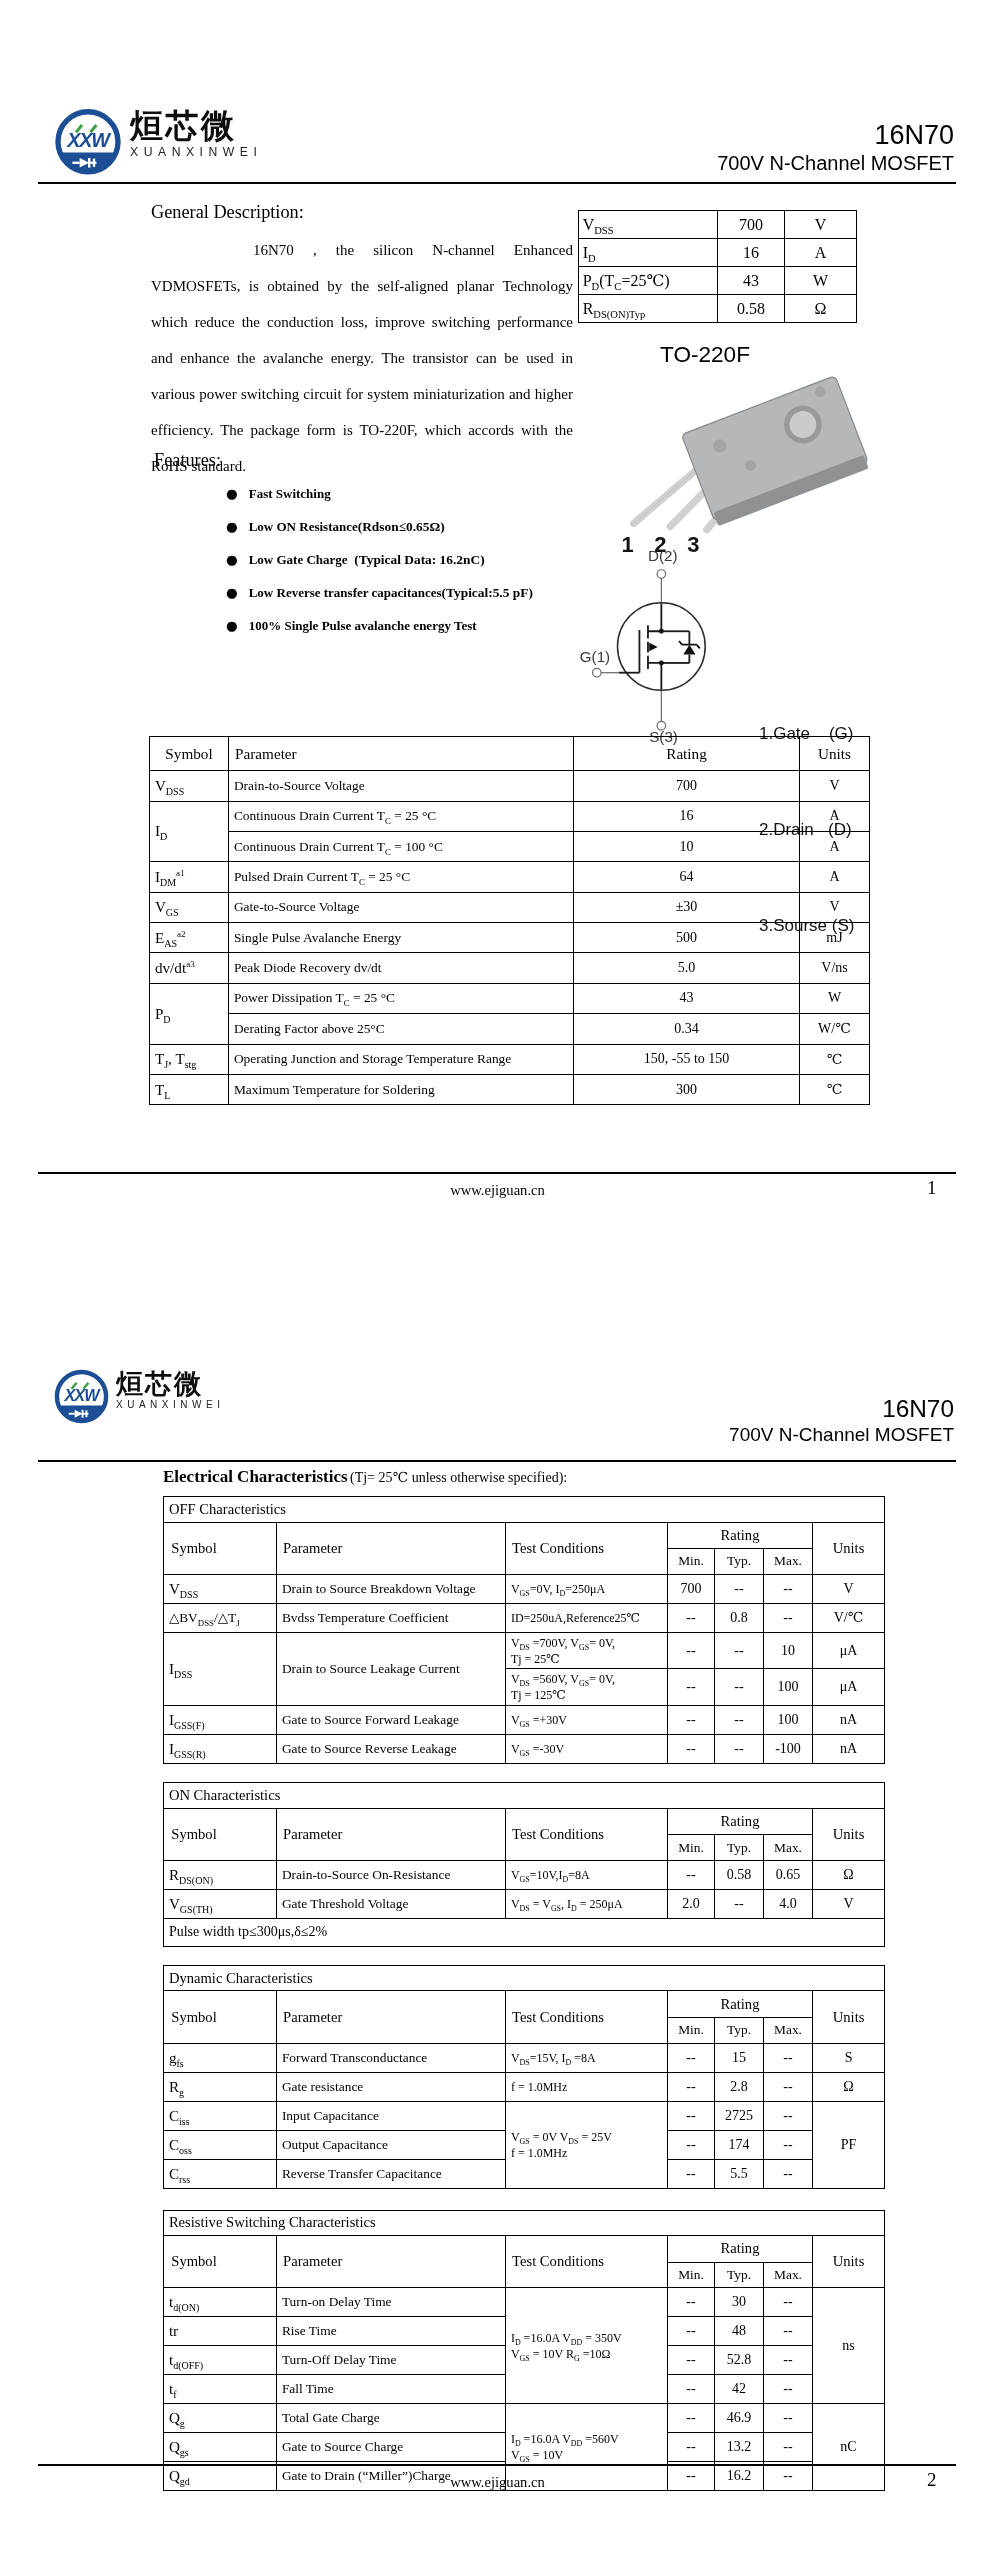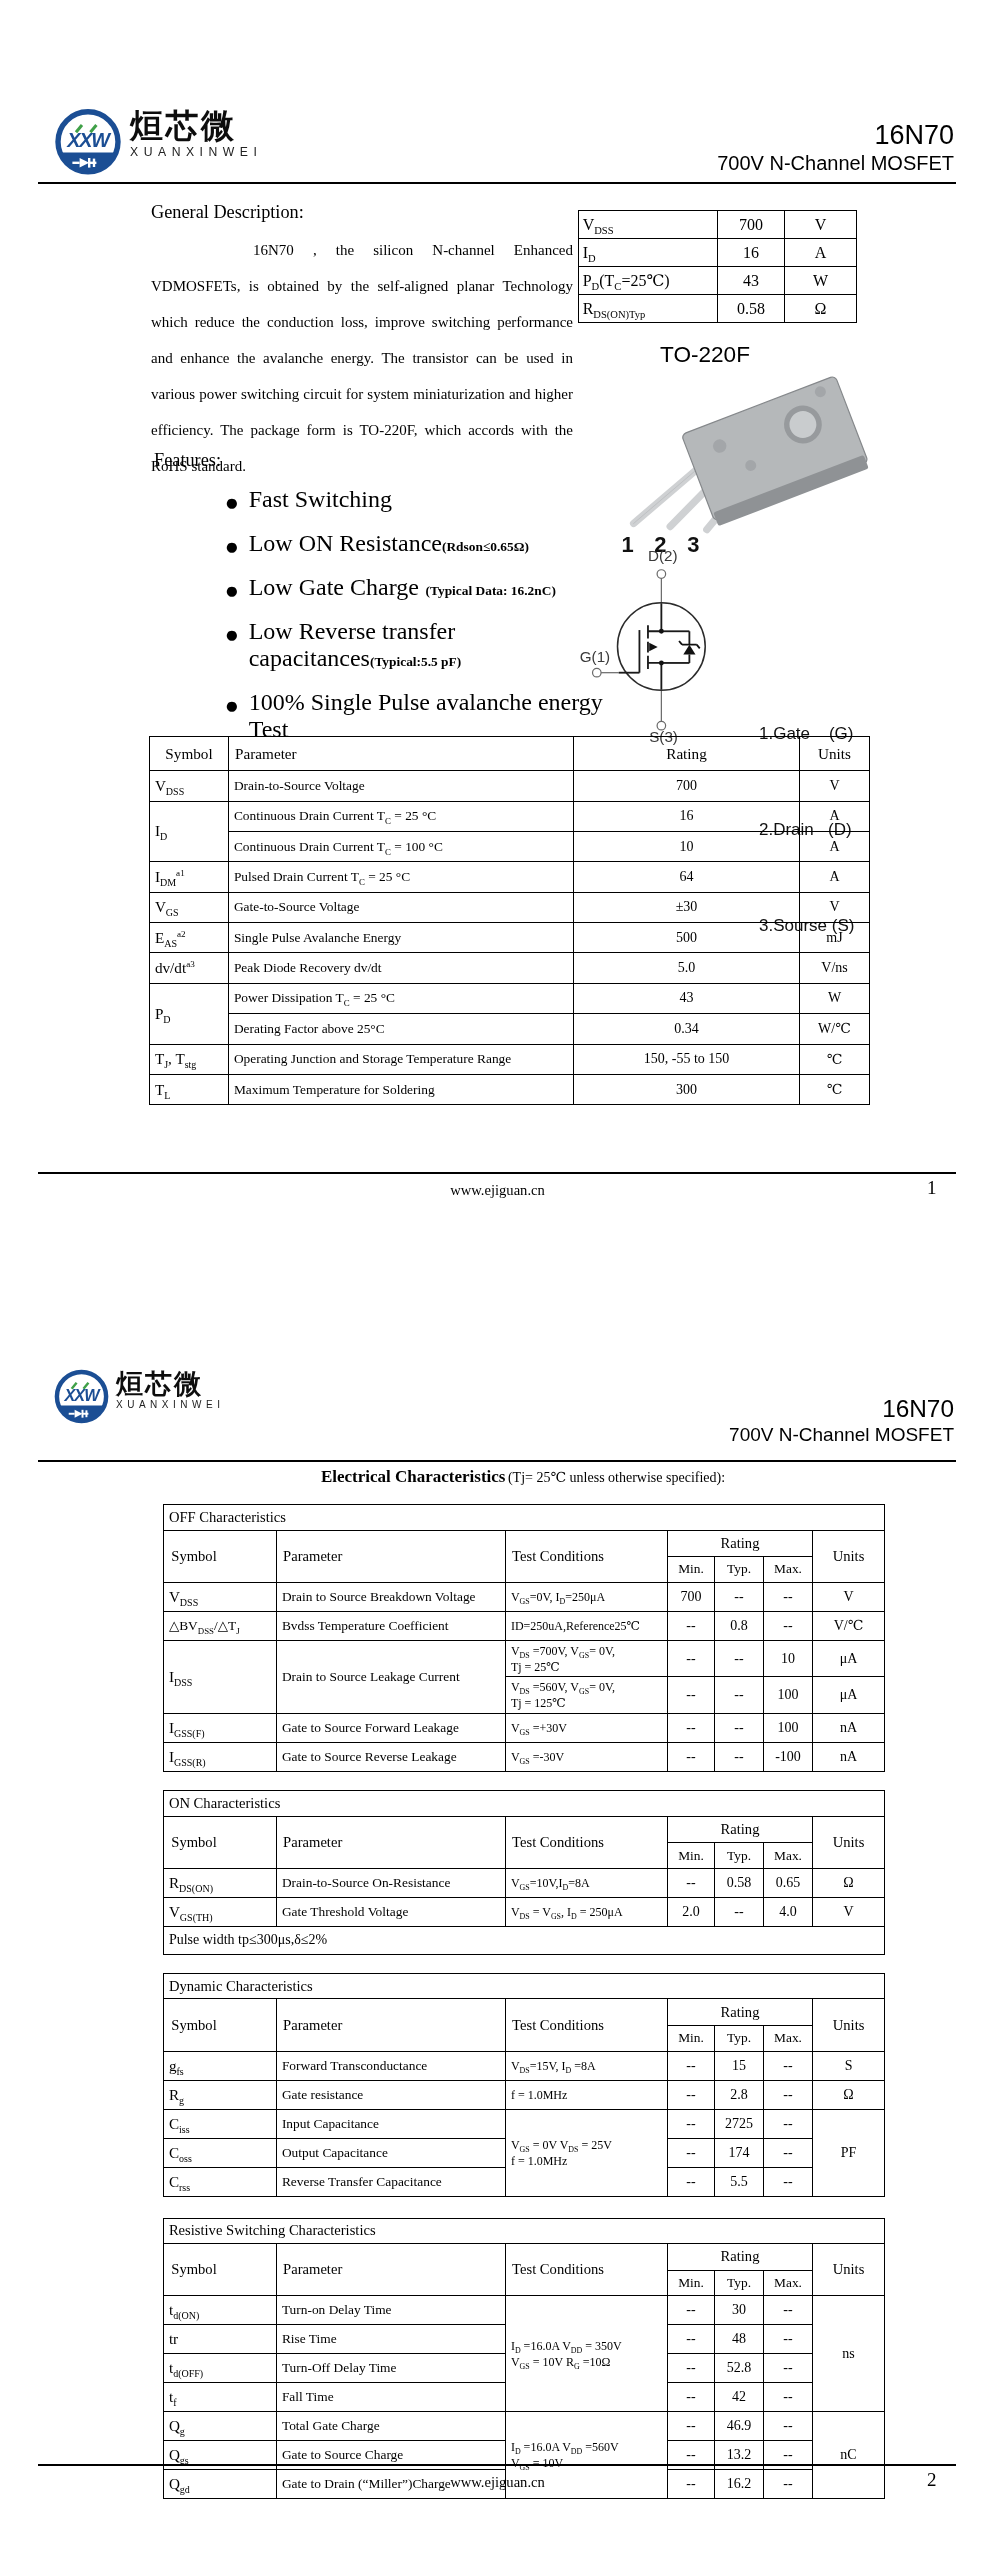--- a/index.html
+++ b/index.html
@@ -20,21 +20,21 @@
   .part-sub{font-size:20px;line-height:24.4px;}
   .head-right.small .part-no{font-size:24.4px;line-height:28px;}
   .head-right.small .part-sub{font-size:19px;line-height:23px;}
 
   
   .h-serif{font-weight:normal;font-size:18.3px;margin:0 0 8.5px 0;}
   .gd-body{font-size:15px;line-height:36px;text-align:justify;text-indent:102px;margin:0;width:422px;}
   .feat-list{list-style:none;margin:14.6px 0 0 0;padding:0 0 0 72px;}
   .feat-list li{display:flex;align-items:baseline;margin-bottom:17px;}
   .bullet{font-family:"DejaVu Sans",sans-serif;font-size:13.4px;margin-right:11px;}
-  .feat-main{font-weight:normal;font-size:24px;}
+  .feat-main{font-weight:bold;font-size:13px;}
   .feat-note{font-weight:bold;font-size:13.4px;white-space:pre;}
   .app-body{font-size:15.2px;margin:6.1px 0 0 38px;}
 
   
   table.quick{border-collapse:collapse;table-layout:fixed;width:278px;}
   table.quick td{border:1.2px solid #000;height:27px;font-size:16px;padding:0 3.7px;}
   td.ql{text-align:left;padding-left:8.5px;}
   td.qc{text-align:center;}
 
   .to220-label{font-family:"Liberation Sans","DejaVu Sans",sans-serif;font-size:22.6px;}
@@ -341,21 +341,21 @@
     </div>
   </div>
 
   <div class="abs head-right small" style="right:41px;top:1395px;">
     <div class="part-no">16N70</div>
     <div class="part-sub">700V N-Channel MOSFET</div>
   </div>
   <div class="rule" style="left:38px;top:1460px;width:918px;height:1.8px;"></div>
 
   <div class="abs" style="left:163px;top:1467px;width:720px;">
-    <div style="margin-bottom:17px;text-align:center;">
+    <div style="margin-bottom:9px;">
       <span class="ec-b">Electrical Characteristics</span>
       <span class="ec-r">(Tj= 25℃  unless otherwise specified):</span>
     </div>
 
     <table class="spec">
       <colgroup>
           <col style="width:113px">
           <col style="width:229px">
           <col style="width:162px">
           <col style="width:47px">

